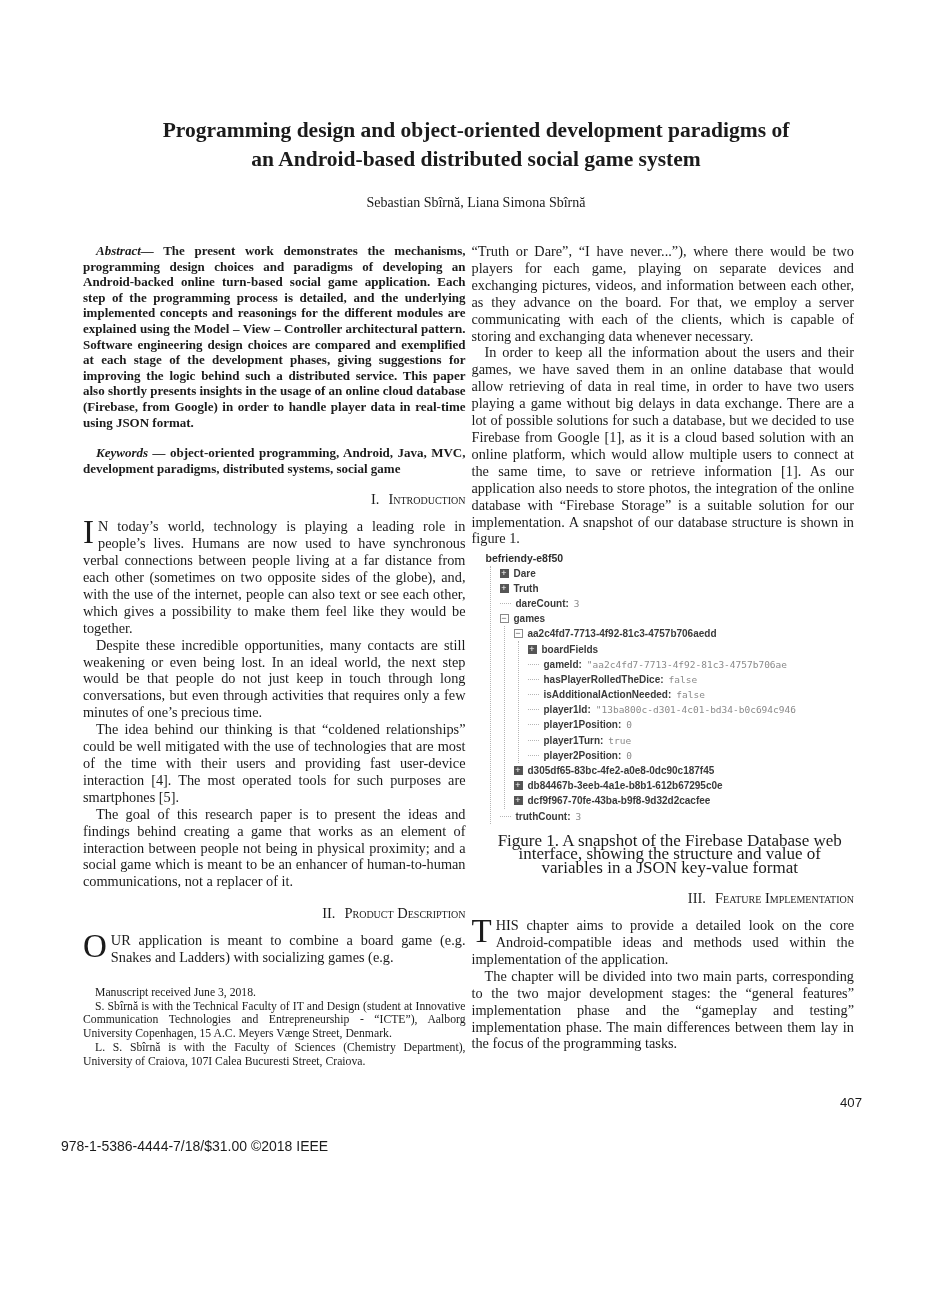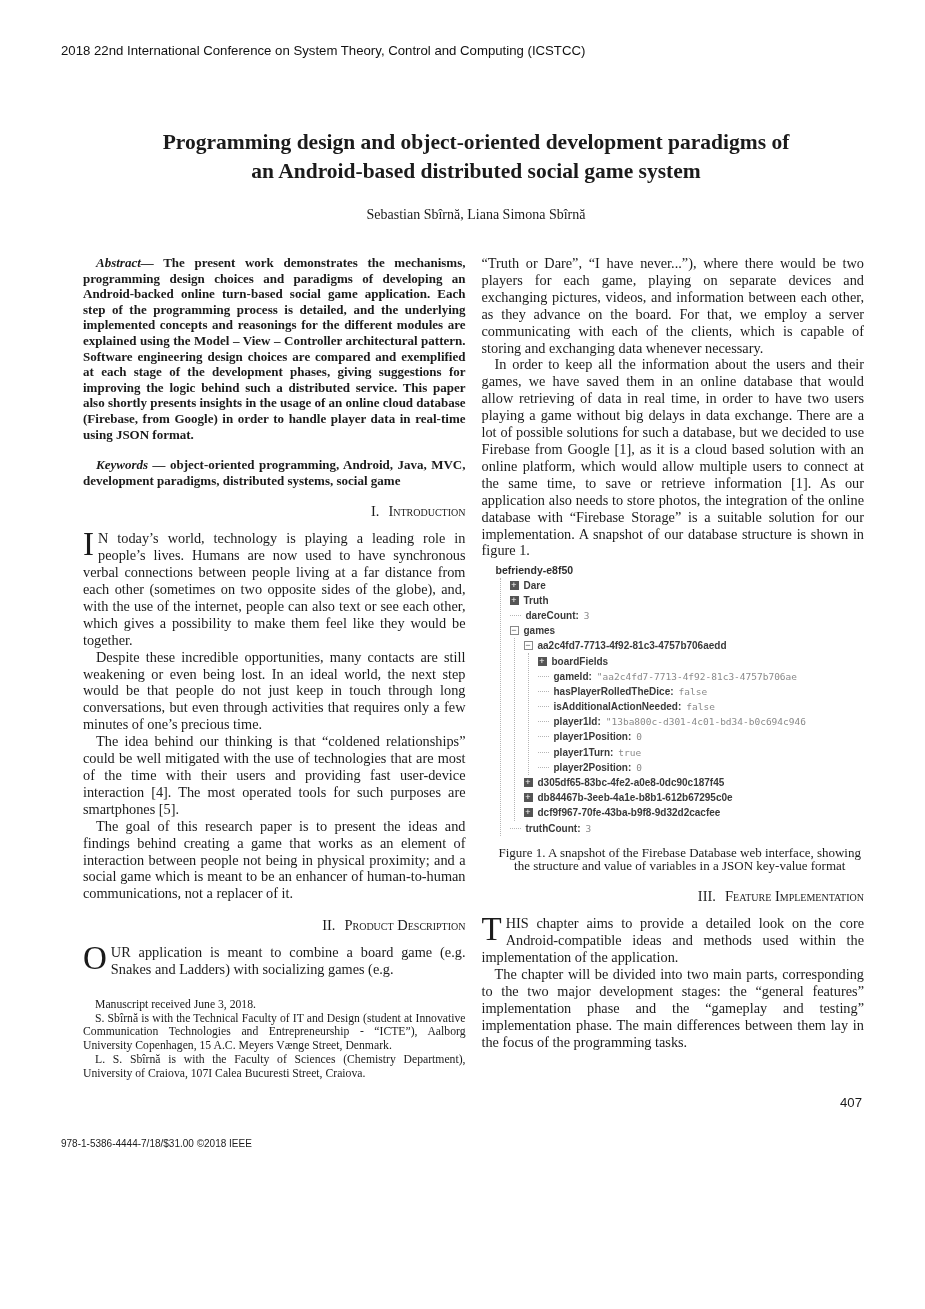--- a/index.html
+++ b/index.html
@@ -3,30 +3,30 @@
 <meta charset="utf-8">
 <style>
   * { box-sizing: border-box; }
   html, body { margin: 0; padding: 0; background: #ffffff; }
   .page { width: 925px; height: 1309px; position: relative; margin: 0 auto; background: #fff;
           font-family: "Liberation Serif", serif; color: #1b1b1b; overflow: hidden; }
 
   .running-header { position: absolute; top: 43px; left: 61px;
           font-family: "Liberation Sans", sans-serif; font-size: 13.2px; color: #111; }
   .footer-left  { position: absolute; top: 1138px; left: 61px;
-          font-family: "Liberation Sans", sans-serif; font-size: 10px; }
+          font-family: "Liberation Sans", sans-serif; font-size: 14px; }
   .footer-right { position: absolute; top: 1095px; right: 63px;
           font-family: "Liberation Sans", sans-serif; font-size: 13.2px; }
 
   .content { position: absolute; top: 112px; left: 83px; width: 786px; }
-  .title { margin: 16px; text-align: center; font-size: 21.5px; font-weight: bold; line-height: 29px; }
+  .title { margin: 4px; text-align: center; font-size: 21.5px; font-weight: bold; line-height: 29px; }
   .tline { display: block; }
   .authors { text-align: center; margin-top: 21px; font-size: 14px; }
 
-  .columns { display: flex; gap: 16px; margin-top: 32px; }
+  .columns { display: flex; gap: 6px; margin-top: 32px; }
   .col { width: 382.5px; flex: none; }
 
   p { margin: 0; }
   .abstract, .keywords { font-size: 13px; line-height: 15.6px; font-weight: bold;
           text-align: justify; text-indent: 13px; }
   .keywords { margin-top: 15px; }
   .ab-label, .kw-label { font-style: italic; }
 
   .sec-head { text-align: right; font-size: 14.5px; margin: 15px 0 10px; }
   .sec-num { margin-right: 9px; }
@@ -45,28 +45,27 @@
   .fch { margin-left: 4px; border-left: 1px dotted #b5b5b5; padding-left: 9px; }
   .tbox { flex: none; display: inline-flex; align-items: center; justify-content: center;
           width: 9px; height: 9px; margin-right: 5px; font-size: 9px; line-height: 1; }
   .tbox.plus  { background: #555; color: #fff; border: 1px solid #555; }
   .tbox.minus { background: #fff; color: #555; border: 1px solid #888; }
   .leaf::before { content: ""; width: 11px; border-top: 1px dotted #b5b5b5; margin-right: 5px; flex: none; }
   .fkey { font-weight: bold; color: #3a3a3a; }
   .rootkey { font-size: 10.5px; color: #2e2e2e; }
   .fval { font-family: "DejaVu Sans Mono", monospace; font-weight: normal; color: #8a8a8a;
           margin-left: 5px; font-size: 9.5px; }
-  .fig-caption { font-size: 13px; line-height: 13.8px; text-align: center; margin: 10px 2px 0; }
+  .fig-caption { font-size: 17px; line-height: 13.8px; text-align: center; margin: 10px 2px 0; }
 </style>
 </head>
 <body>
 
 <div class="page">
 
-  <div class="running-header">2018 22nd International Conference on System Theory, Control and Computing (ICSTCC)</div>
 
   <div class="content">
 
     <h1 class="title">
       <span class="tline">Programming design and object-oriented development paradigms of</span>
       <span class="tline">an Android-based distributed social game system</span>
     </h1>
 
     <div class="authors">Sebastian Sbîrnă, Liana Simona Sbîrnă</div>
 

